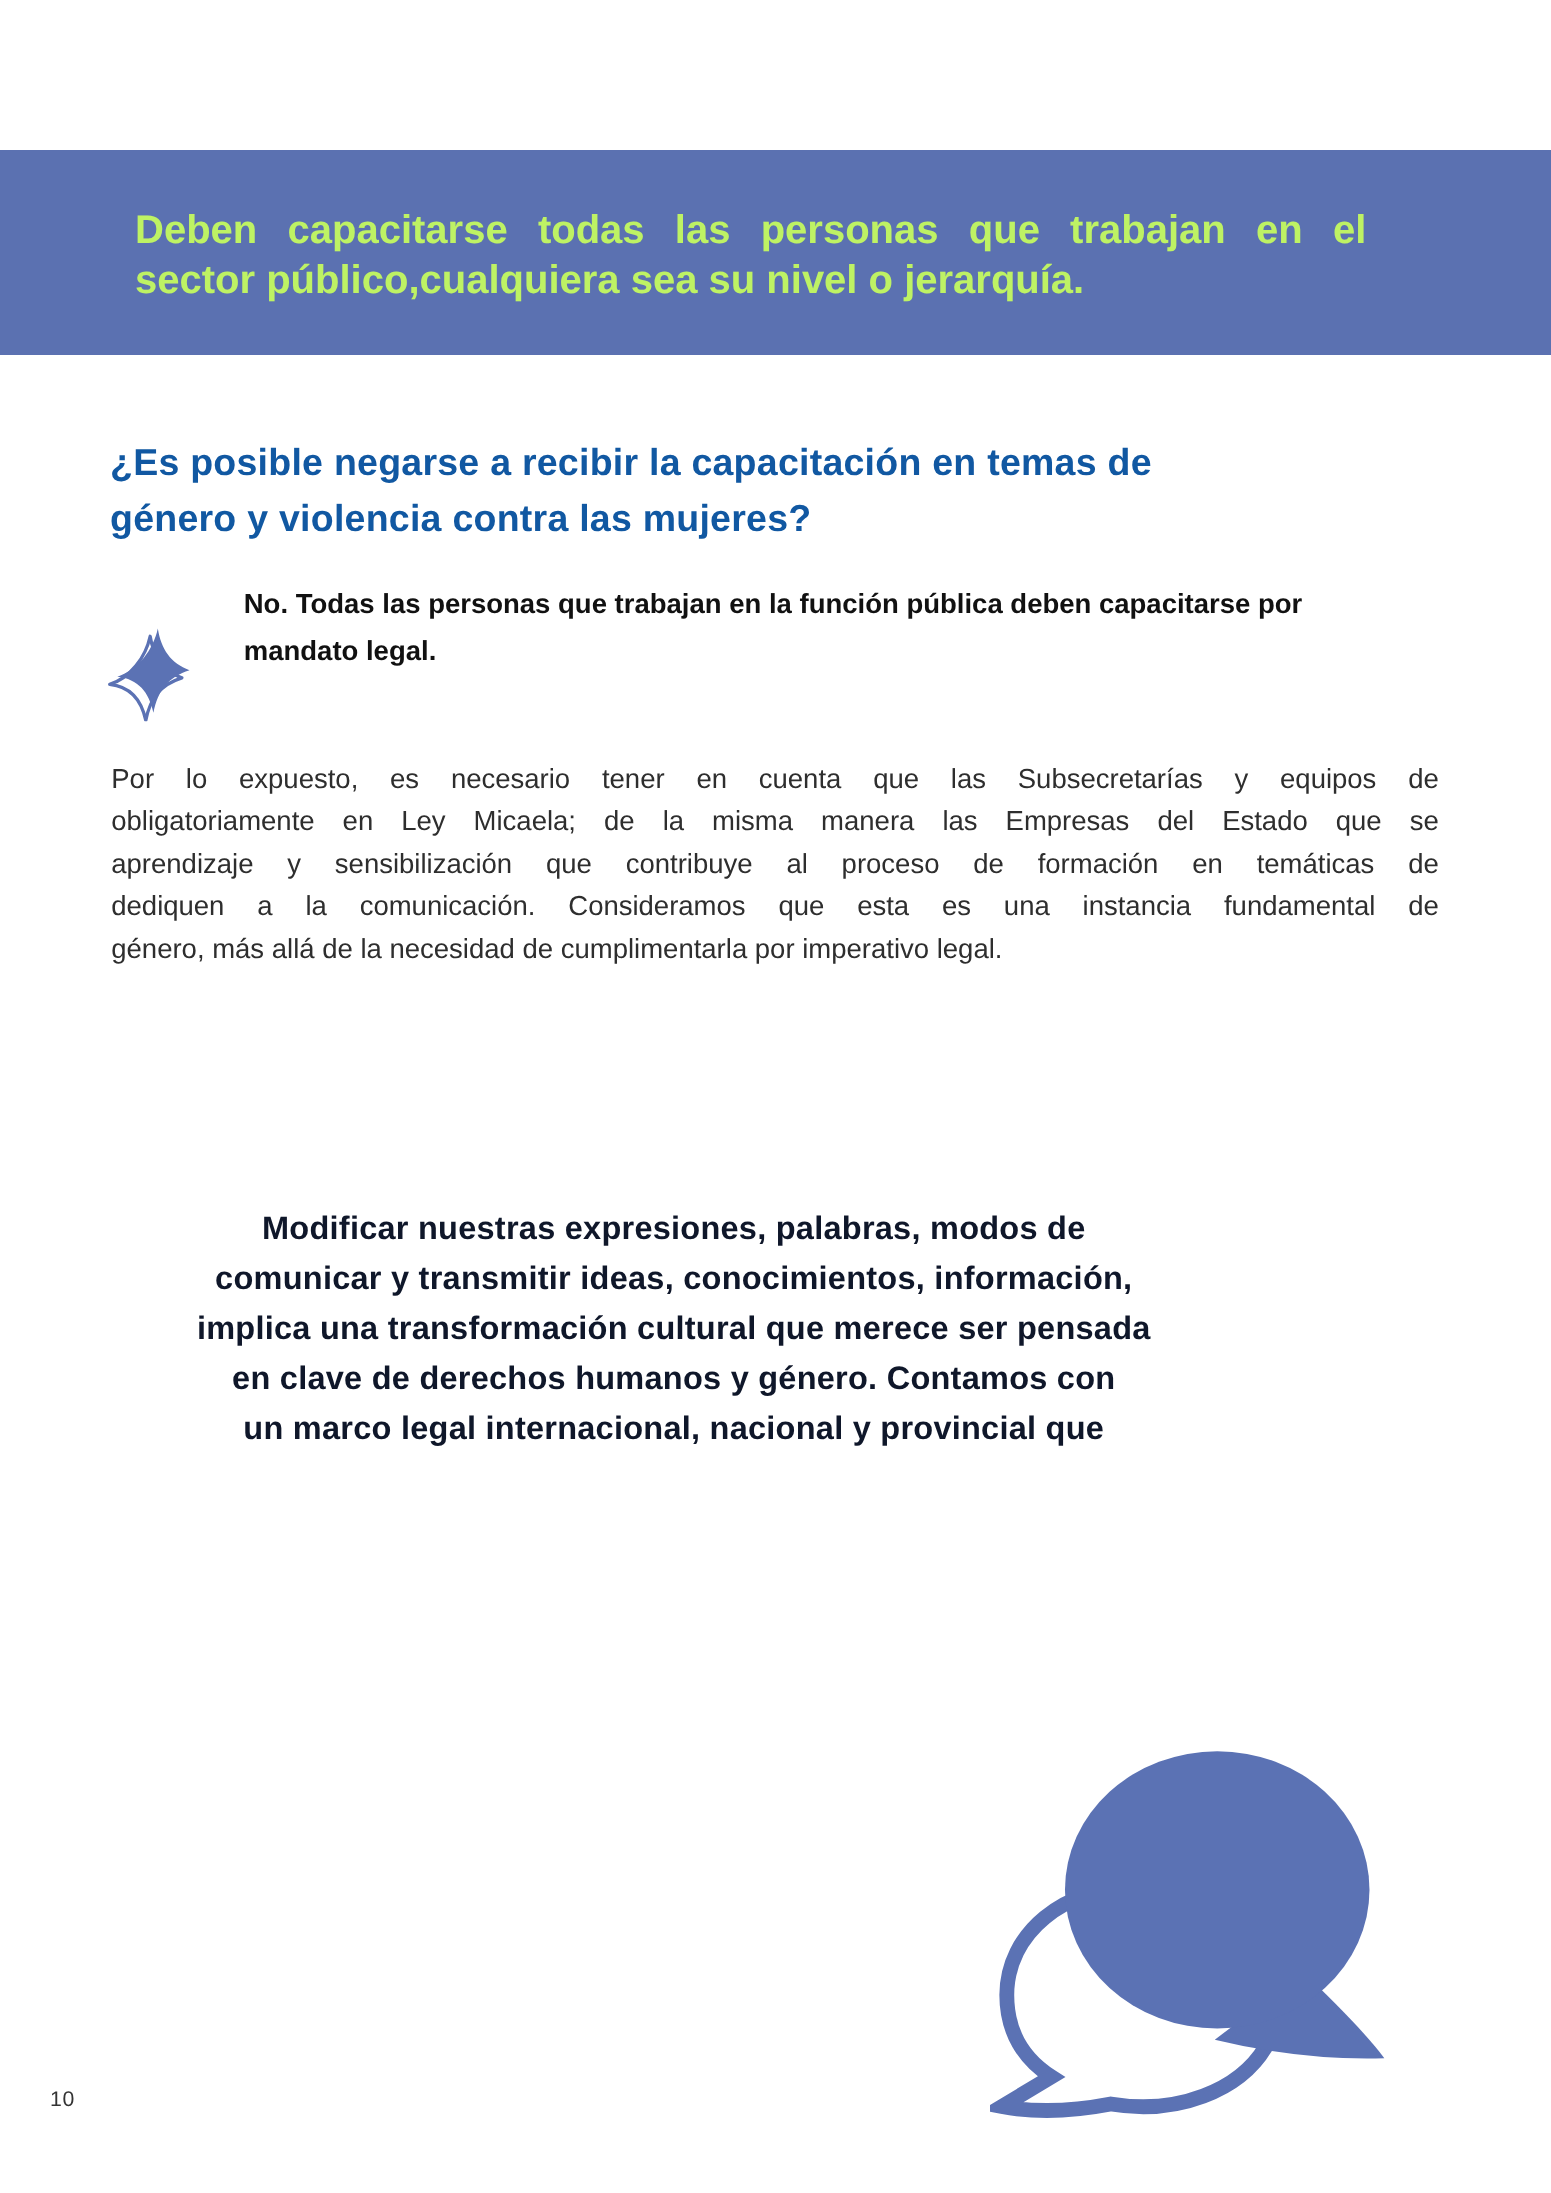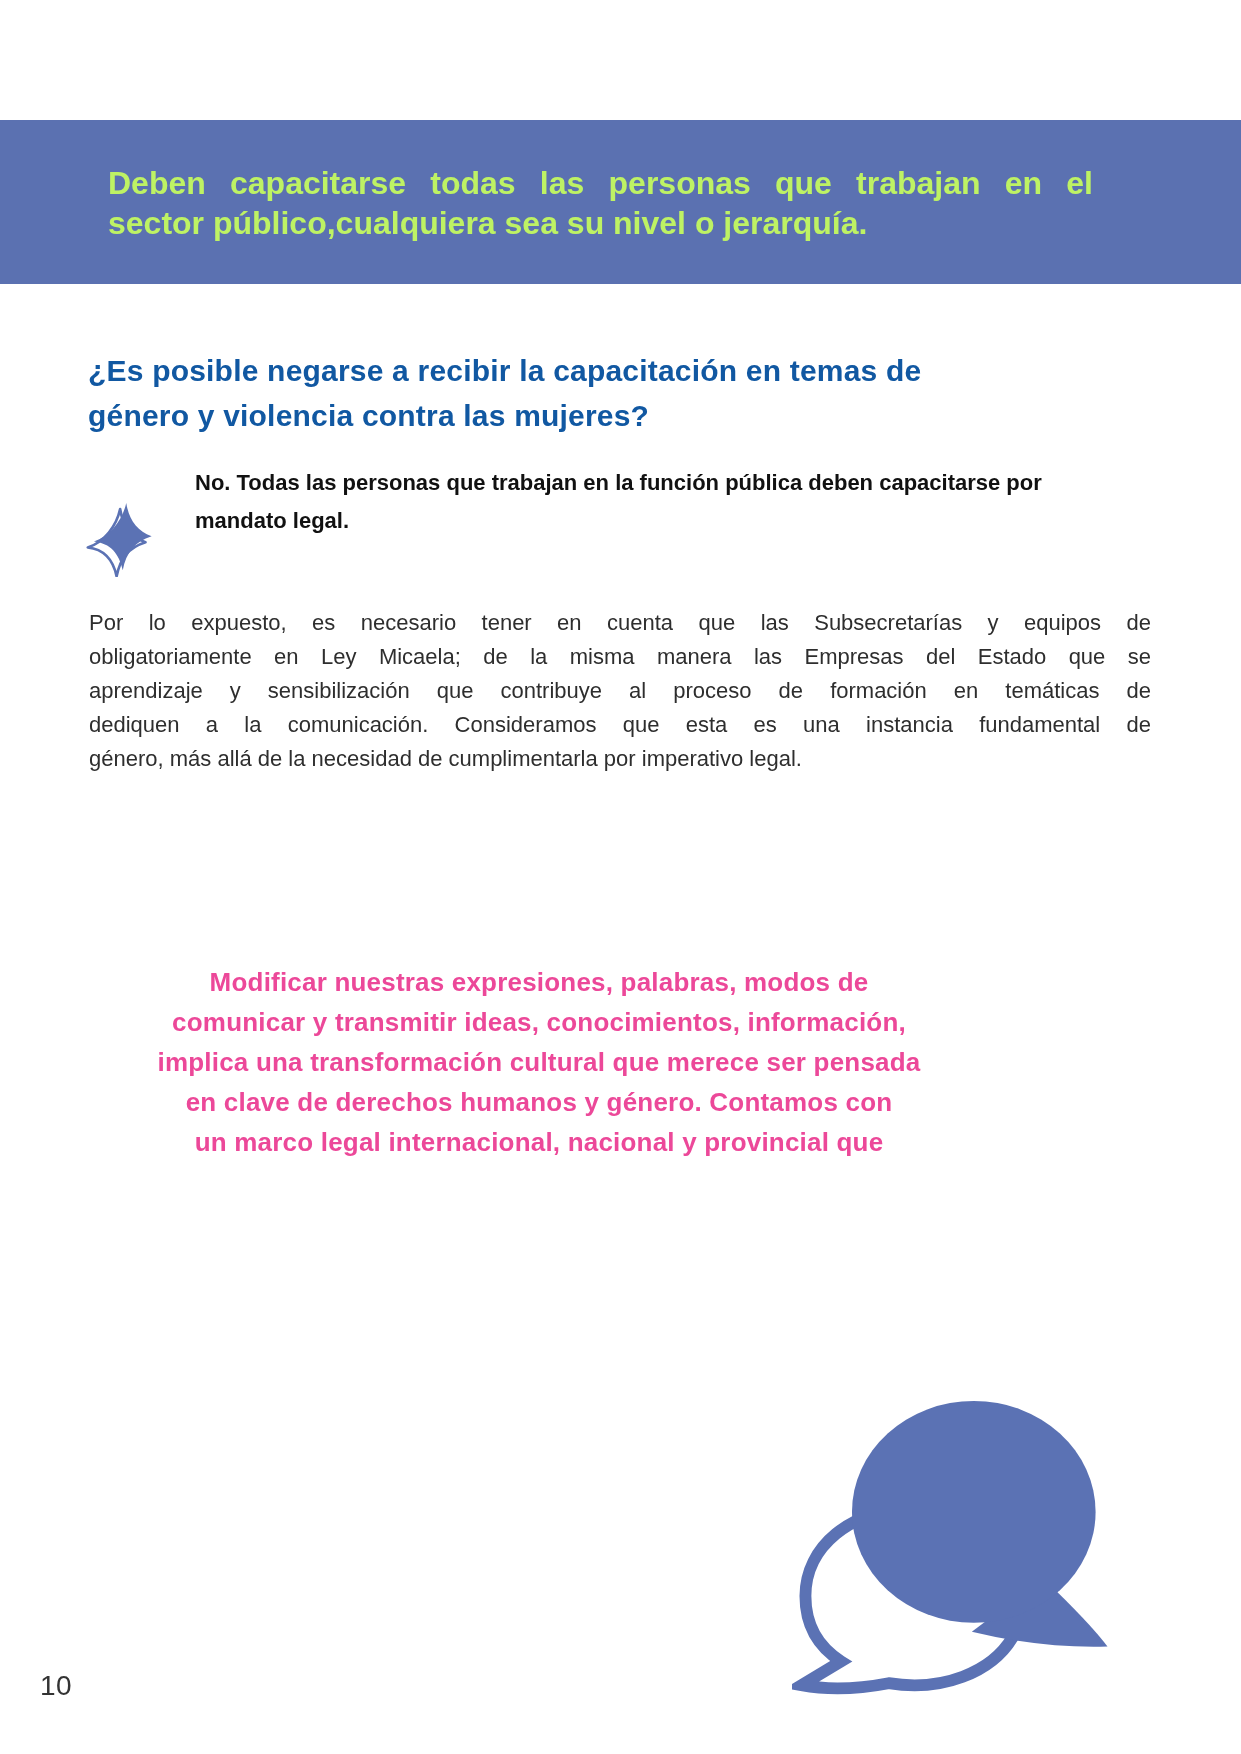--- a/index.html
+++ b/index.html
@@ -87,21 +87,21 @@
     text-align: justify;
     text-align-last: justify;
   }
 
   
   .highlight {
     position: absolute;
     left: 88px;
     top: 962px;
     width: 902px;
-    color: #ec4899;
+    color: #0f172a;
     font-size: 26px;
     font-weight: bold;
     line-height: 40px;
     text-align: center;
     letter-spacing: 0.2px;
   }
 
   
   .bubbles {
     position: absolute;
@@ -110,21 +110,21 @@
     width: 320px;
     height: 307px;
   }
 
   
   .page-number {
     position: absolute;
     left: 40px;
     top: 1670px;
     color: #333333;
-    font-size: 28px;
+    font-size: 17px;
     letter-spacing: 0.5px;
   }
 </style>
 </head>
 <body>
 
 <div class="page">
 
   <div class="banner">
     <div class="banner-text">

